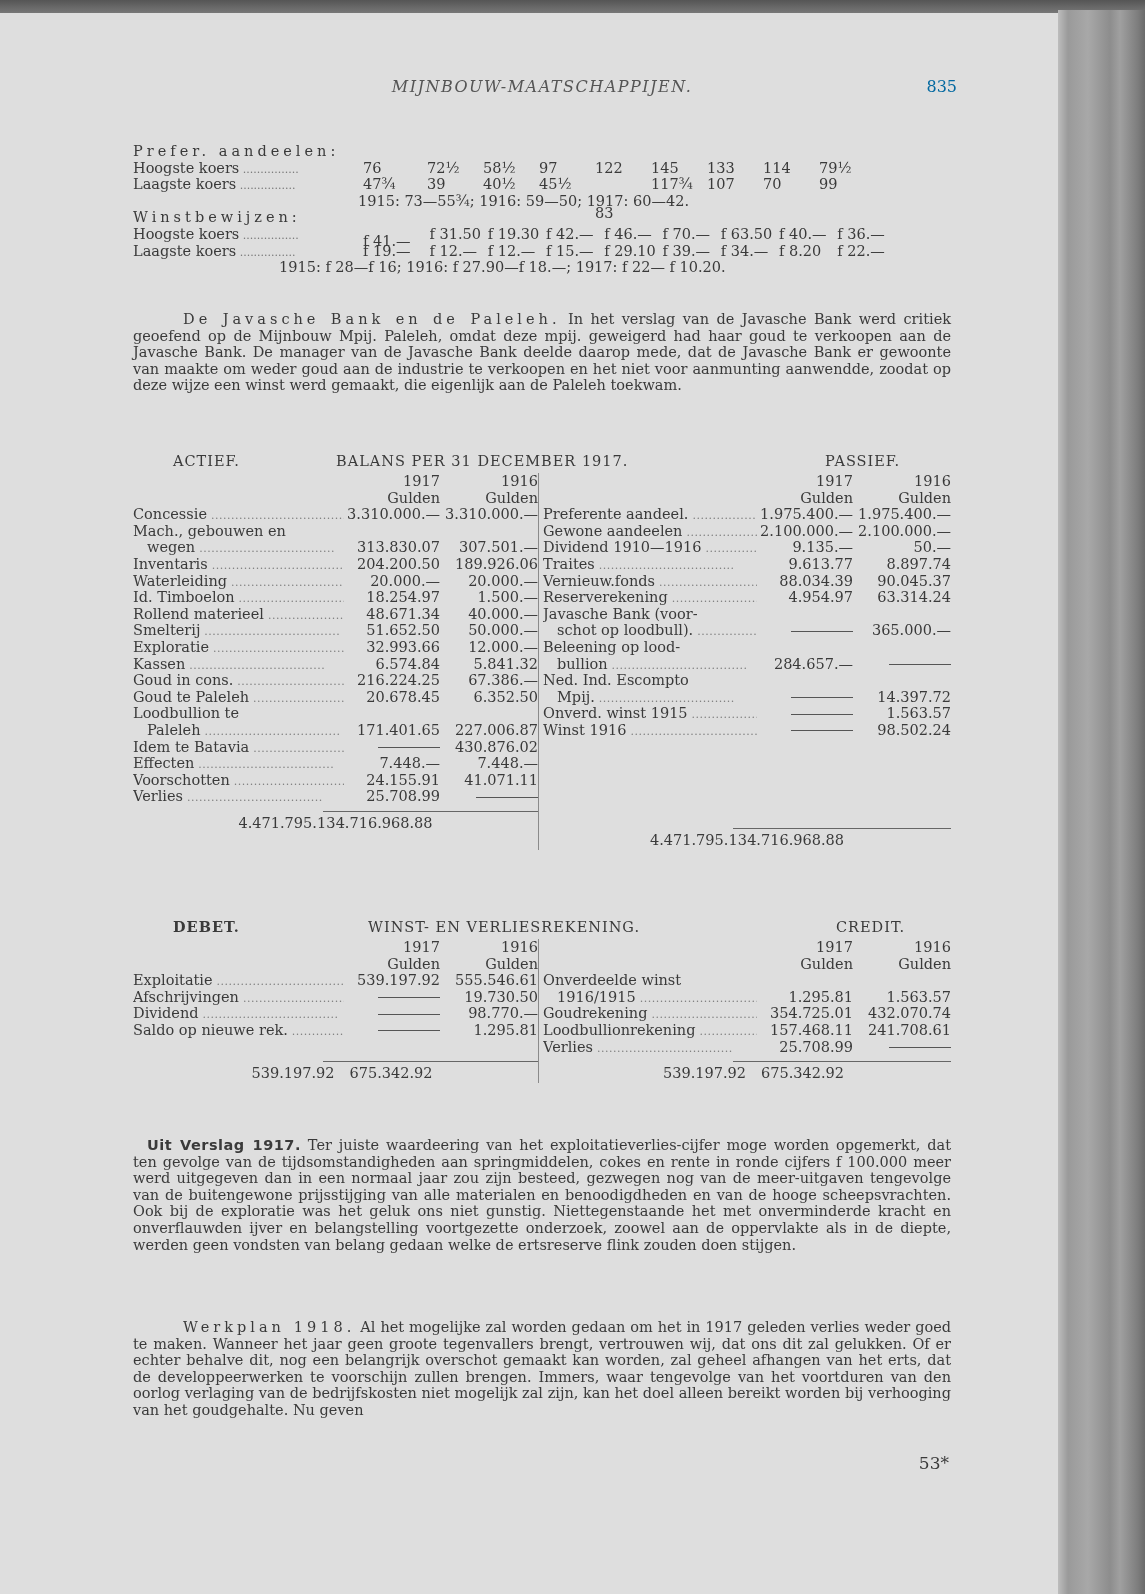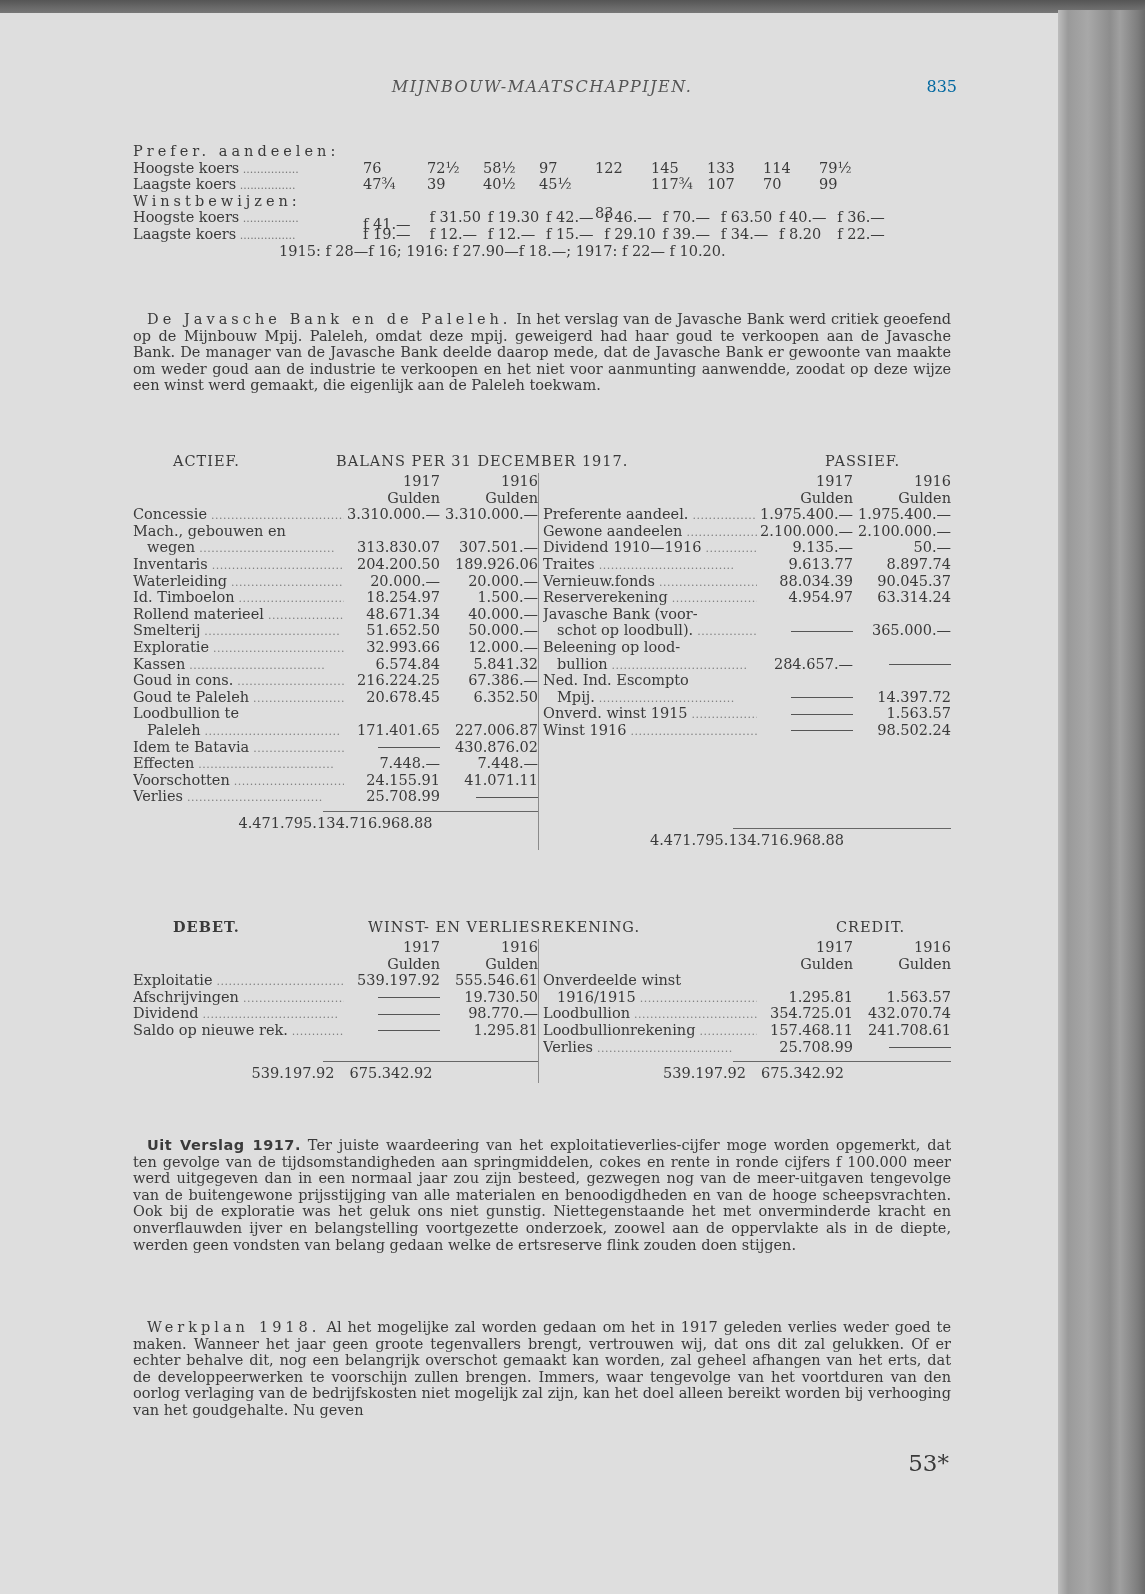--- a/index.html
+++ b/index.html
@@ -37,41 +37,41 @@
   .running-head .pageno {
     position: absolute; right: -6px; font-size: 16px; color: #0369a1;
   }
   .spaced { letter-spacing: 4px; }
   .quote-block { position: absolute; top: 130px; left: 0; width: 818px; }
   .qrow { display: flex; height: 16.6px; white-space: nowrap; }
   .qrow .lbl { width: 238px; }
   .dots::after { content: " ................"; letter-spacing: 0; color: #7a7a7a; font-size: 11px; }
 
   .para { position: absolute; left: 0; width: 818px; text-align: justify; text-indent: 14px; }
-  .para .lead { letter-spacing: 4px; }
+  .para .lead { letter-spacing: 4px; margin-left: 36px; }
 
   
   .fin { position: absolute; left: 0; width: 818px; }
   .fin-head { position: relative; height: 20px; }
   .fin-head span { position: absolute; top: 0; letter-spacing: 1px; }
   .cols { display: flex; position: relative; }
   .col-left { width: 405px; position: relative; }
   .col-right { width: 413px; position: relative; border-left: 1px solid #8a8a8a; padding-left: 4px; box-sizing: border-box; }
   .row { display: flex; height: 16.6px; white-space: nowrap; }
   .row .name { flex: 1; overflow: hidden; }
   .row .name.indent { padding-left: 14px; }
   .row .n1 { width: 96px; text-align: right; }
   .row .n2 { width: 98px; text-align: right; }
   .dash { display: inline-block; width: 62px; border-top: 1px solid #555; vertical-align: middle; }
   .leader { color: #808080; font-size: 11px; letter-spacing: 0.5px; }
   .total-rule { border-top: 1px solid #666; margin-top: 6px; }
   .total-row { display: flex; height: 18px; justify-content: center; padding-top: 3px; }
   .total-row span { text-align: right; }
   .bold-sans { font-family: "DejaVu Sans", "Liberation Sans", sans-serif; font-weight: bold; letter-spacing: 0.5px; }
-  .footer-no { position: absolute; top: 1442px; right: 2px; font-size: 23px; }
+  .footer-no { position: absolute; top: 1442px; right: 2px; font-size: 17px; }
 </style>
 </head>
 <body>
 
 <div class="top-edge"></div>
 <div class="page">
   <div class="content">
 
     <div class="running-head">
       <span class="title">MIJNBOUW-MAATSCHAPPIJEN.</span>
@@ -101,20 +101,23 @@
             <span style="position: absolute; left: 294px;">39</span>
             <span style="position: absolute; left: 350px;">40½</span>
             <span style="position: absolute; left: 406px;">45½</span>
             <span style="position: absolute; left: 462px; margin-top: 29px;">83</span>
             <span style="position: absolute; left: 518px;">117¾</span>
             <span style="position: absolute; left: 574px;">107</span>
             <span style="position: absolute; left: 630px;">70</span>
             <span style="position: absolute; left: 686px;">99</span>
           </div>
         </div>
+      <div class="qrow" style="padding-left:225px;">
+          <span>1915: 73—55¾; 1916: 59—50; 1917: 60—42.</span>
+        </div>
       <div class="qrow">
           <span class="spaced">Winstbewijzen:</span>
         </div>
       <div id="winst-rows">
           <div class="qrow" style="position: relative;">
             <span class="lbl"><span class="dots">Hoogste koers</span></span>
             <span style="position: absolute; left: 230px; margin-top: 7px;">f 41.—</span>
             <span style="position: absolute; left: 296.56px;">f 31.50</span>
             <span style="position: absolute; left: 354.8px;">f 19.30</span>
             <span style="position: absolute; left: 413.04px;">f 42.—</span>
@@ -419,21 +422,21 @@
                 <span class="name"><span>Onverdeelde winst</span></span>
                 <span class="n1"></span>
                 <span class="n2"></span>
               </div>
               <div class="row">
                 <span class="name indent"><span>1916/1915</span><span class="leader"> ..................................</span></span>
                 <span class="n1">1.295.81</span>
                 <span class="n2">1.563.57</span>
               </div>
               <div class="row">
-                <span class="name"><span>Loodbullion</span><span class="leader"> ..................................</span></span>
+                <span class="name"><span>Goudrekening</span><span class="leader"> ..................................</span></span>
                 <span class="n1">354.725.01</span>
                 <span class="n2">432.070.74</span>
               </div>
               <div class="row">
                 <span class="name"><span>Loodbullionrekening</span><span class="leader"> ..................................</span></span>
                 <span class="n1">157.468.11</span>
                 <span class="n2">241.708.61</span>
               </div>
               <div class="row">
                 <span class="name"><span>Verlies</span><span class="leader"> ..................................</span></span>

